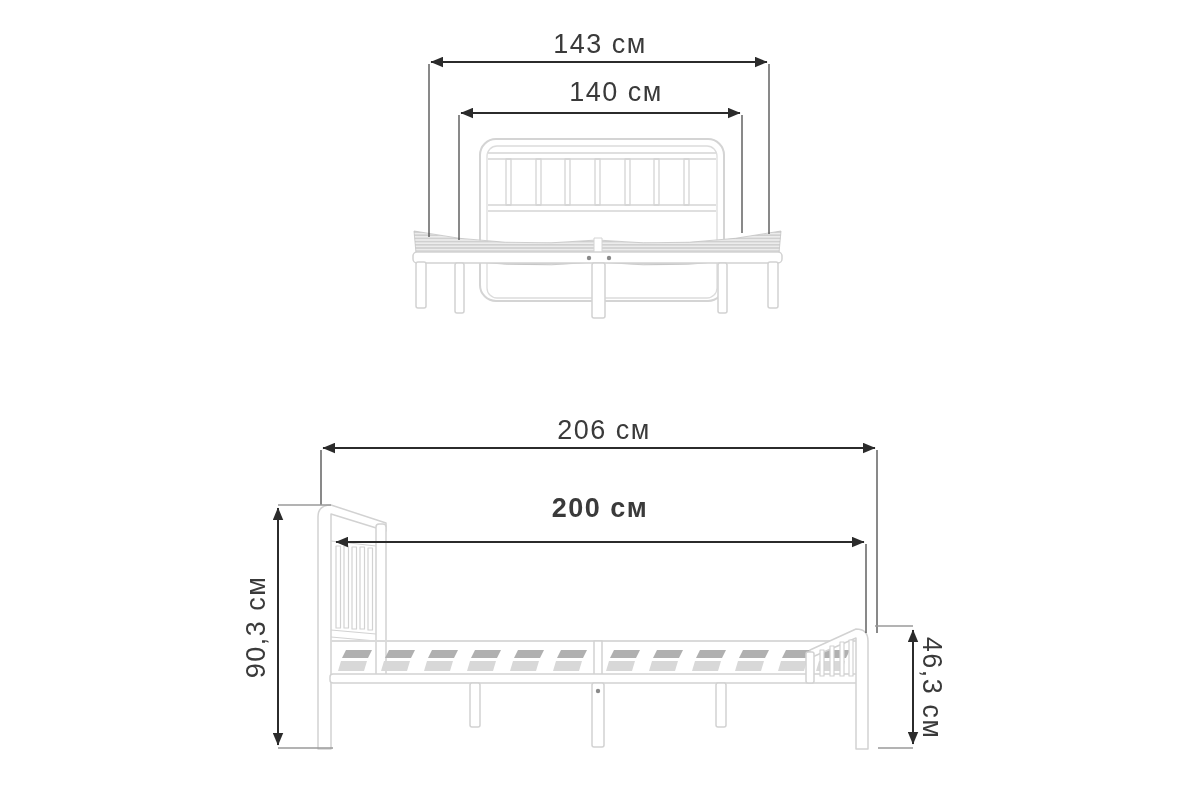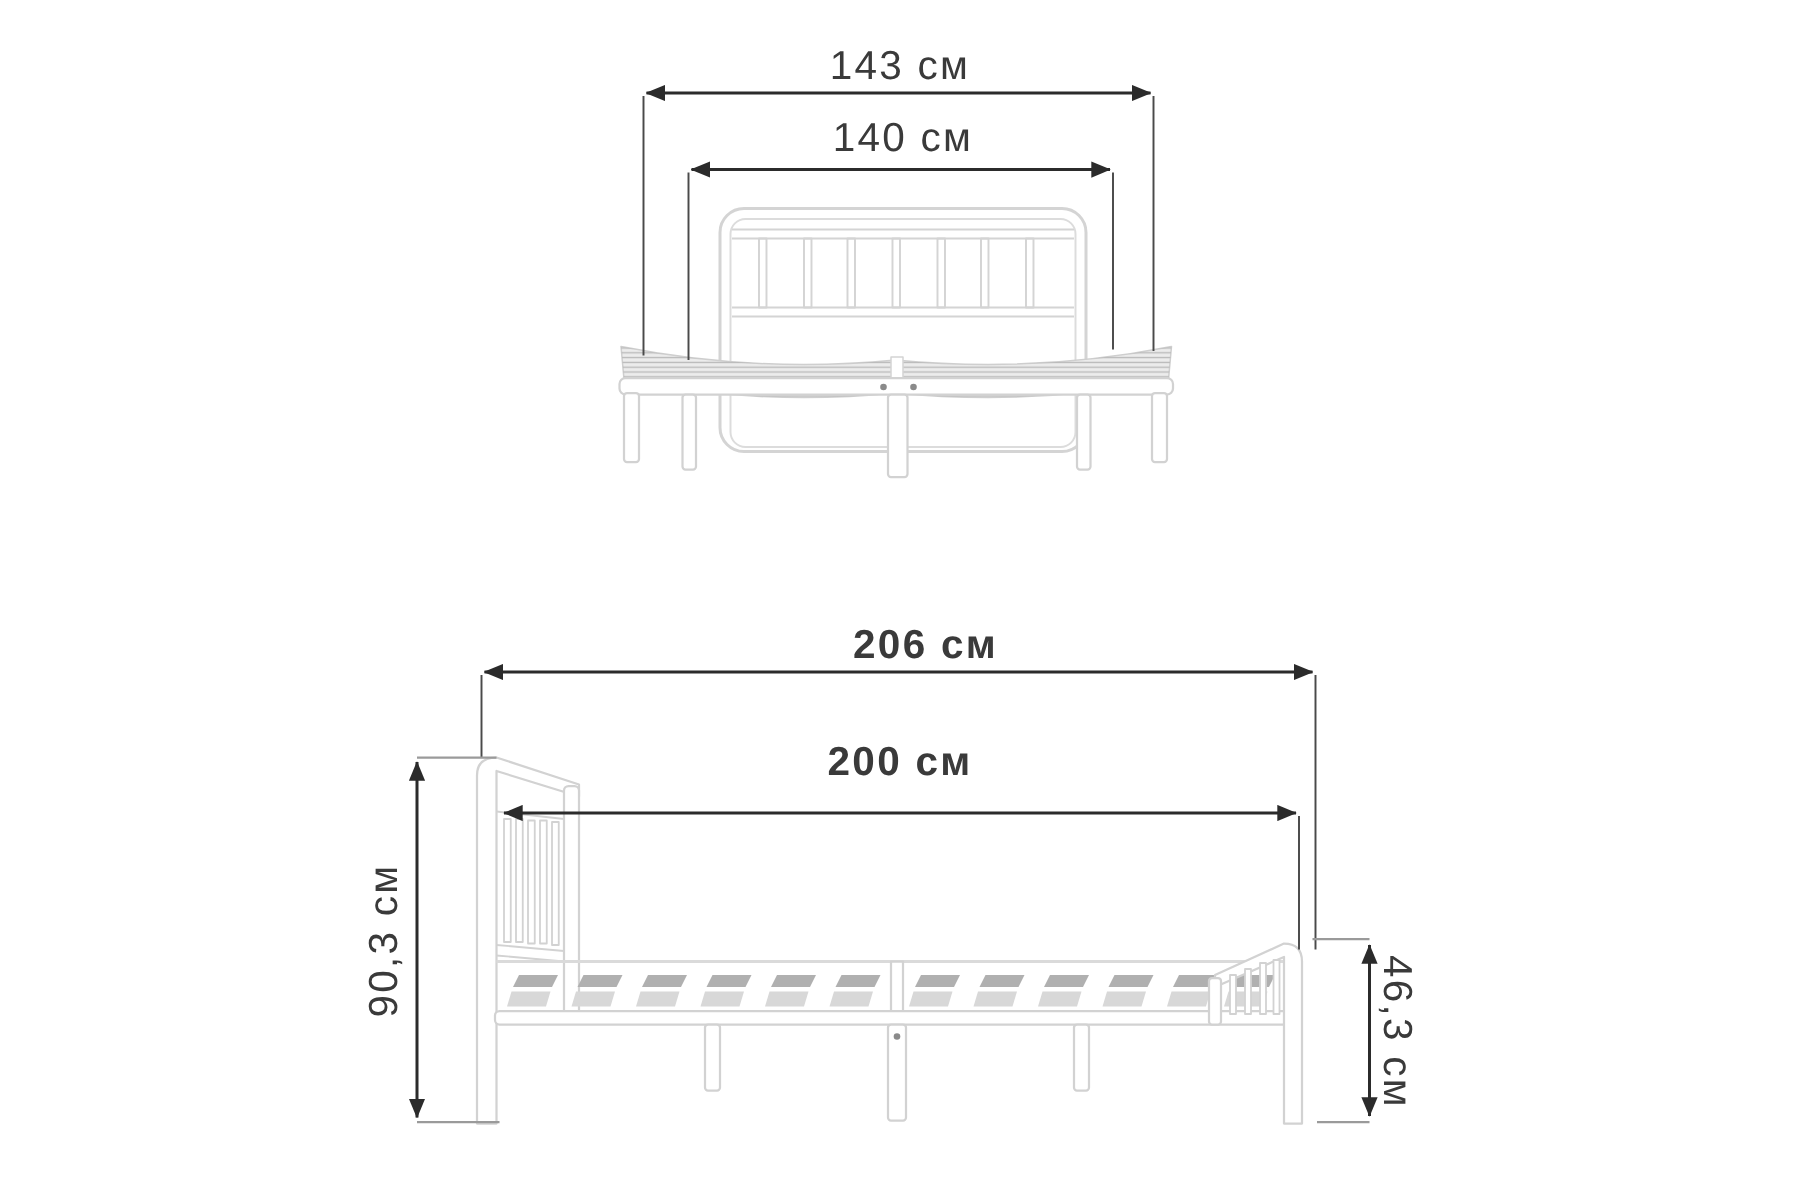--- a/index.html
+++ b/index.html
@@ -160,22 +160,22 @@
         <line x1="323" y1="448" x2="875" y2="448" marker-start="url(#arr)" marker-end="url(#arr)"></line>
         <line x1="336" y1="542" x2="864" y2="542" marker-start="url(#arr)" marker-end="url(#arr)"></line>
         <line x1="278" y1="508" x2="278" y2="745" marker-start="url(#arr)" marker-end="url(#arr)"></line>
         <line x1="913" y1="630" x2="913" y2="744" marker-start="url(#arr)" marker-end="url(#arr)"></line>
       </g>
     </g>
   </svg>
 
   <div class="dim-label" style="left:600px;top:44px;">143 см</div>
 
-  <div class="dim-label" style="left:602px;top:92px;">140 см</div>
+  <div class="dim-label" style="left:616px;top:92px;">140 см</div>
 
-  <div class="dim-label" style="left:617px;top:430px;font-weight:bold;">206 см</div>
+  <div class="dim-label" style="left:604px;top:430px;">206 см</div>
 
   <div class="dim-label" style="left:600px;top:508px;font-weight:bold;">200 см</div>
 
   <div class="dim-label rot-ccw" style="left:256px;top:627px;">90,3 см</div>
 
   <div class="dim-label rot-cw" style="left:931px;top:688px;">46,3 см</div>
 </div>
 
 </body></html>

